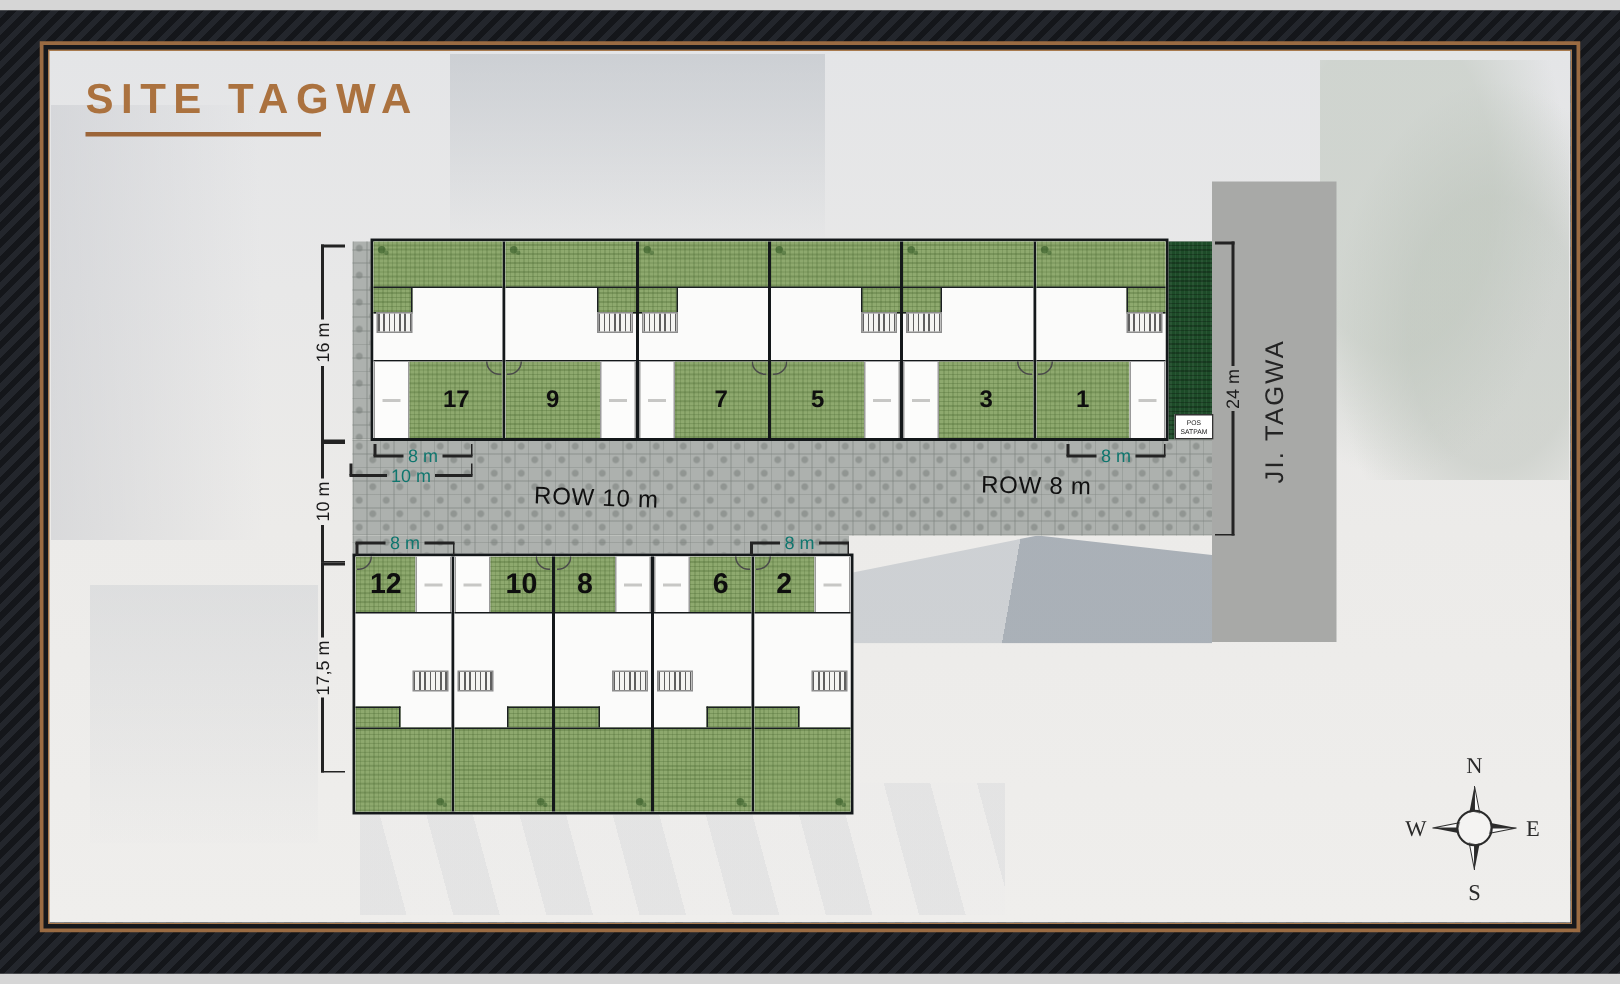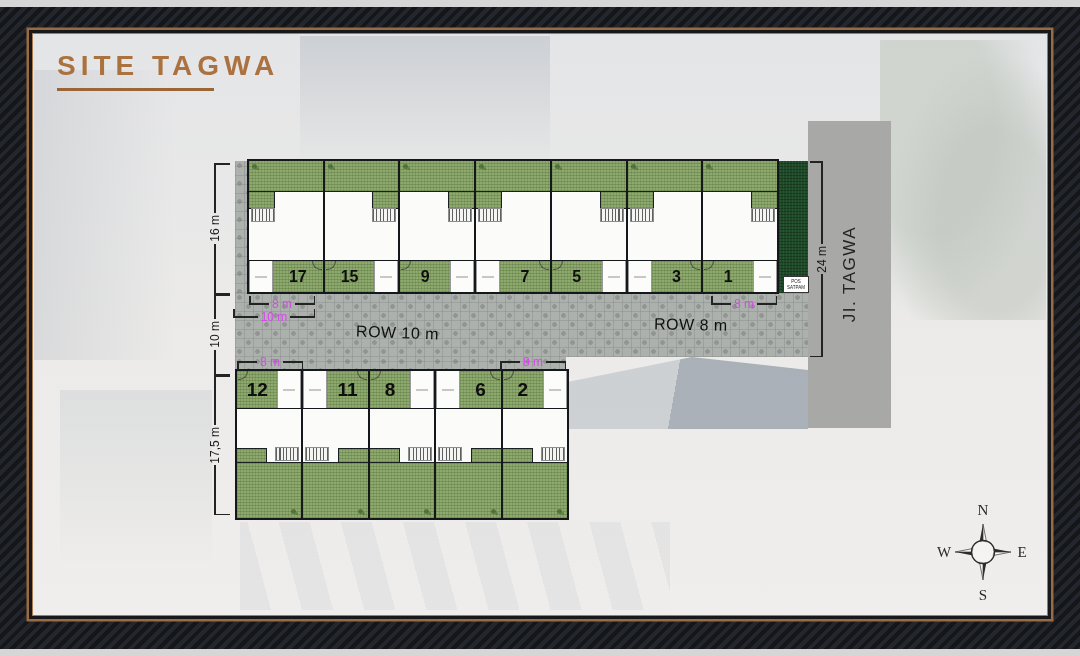--- a/index.html
+++ b/index.html
@@ -68,21 +68,21 @@
     background-image:repeating-linear-gradient(0deg,rgba(0,0,0,.25) 0 1px,transparent 1px 3px),
                      repeating-linear-gradient(90deg,rgba(255,255,255,.06) 0 1px,transparent 1px 3px); }
   .guard-post { position:absolute; left:783px; top:276px; width:26px; height:17px; z-index:7;
     background:#fff; border:1px solid #333; font-size:4.5px; line-height:1.3;
     display:flex; flex-direction:column; align-items:center; justify-content:center;
     color:#222; text-align:center; }
   
   .lots { position:absolute; display:flex; z-index:4;
     border:2px solid #14181a; background:#fbfbfa; }
   .lots-top    { left:247px; top:159px; width:532px; height:135px; }
-  .lots-bottom { left:235px; top:369px; width:334px; height:151px; }
+  .lots-bottom { left:235px; top:369px; width:334px; height:174px; }
   .lot { position:relative; flex:1; border-right:2px solid #14181a; background:#fbfbfa; }
   .lot:last-child { border-right:none; }
   .green {
     background-color:#8ea96e;
     background-image:repeating-linear-gradient(0deg,rgba(70,100,45,.3) 0 1px,transparent 1px 3px),
                      repeating-linear-gradient(90deg,rgba(70,100,45,.22) 0 1px,transparent 1px 3px);
   }
   
   .lot.top .g1 { position:absolute; left:0; right:0; top:0; height:31px;
     border-bottom:1.5px solid #1a1f21; }
@@ -91,21 +91,21 @@
   .lot.top.nr .g2 { left:0; border-right:1.5px solid #1a1f21; }
   .lot.top.nl .g2 { right:0; border-left:1.5px solid #1a1f21; }
   .stair { position:absolute; width:24px; height:14px; background-color:#f4f4f2;
     background-image:repeating-linear-gradient(90deg,#5f5f5f 0 1px,transparent 1px 3.5px);
     border:1px solid #8d8d8d; z-index:2; }
   .lot.top .stair { top:47px; }
   .lot.top.nr .stair { left:2px; } .lot.top.nl .stair { right:2px; }
   .lot.bottom .stair { top:76px; }
   .lot.bottom.nl .stair { right:2px; } .lot.bottom.nr .stair { left:2px; }
   .sect { position:absolute; left:0; right:0; display:flex; overflow:hidden; }
-  .lot.top .sect { bottom:0; height:32px; border-top:1.6px solid #14181a; }
+  .lot.top .sect { bottom:0; height:52px; border-top:1.6px solid #14181a; }
   .lot.bottom .sect { top:0; height:38px; border-bottom:1.6px solid #14181a; }
   .carport { width:24px; background:#fcfcfb; position:relative;
     border-left:1px solid #9a9a9a; border-right:1px solid #9a9a9a; }
   .carport::after { content:''; position:absolute; left:50%; top:50%; width:12px; height:2px;
     background:#c7c7c5; transform:translate(-50%,-50%); }
   .frontyard { flex:1; position:relative; display:flex; align-items:center; justify-content:center; }
   .frontyard::before { content:''; position:absolute; top:-1px; width:9px; height:9px;
     border:1px solid #4a4a4a; border-top:none; border-right:none; border-radius:0 0 0 9px; right:1px; }
   .lot.nl .frontyard::before { right:auto; left:1px; transform:scaleX(-1); }
   .lot-number { font-weight:600; color:#0e0e0e; }
@@ -127,21 +127,21 @@
     align-items:center; z-index:6; }
   .vdim .seg { width:1.5px; flex:1; background:#232323; }
   .vlabel { writing-mode:vertical-rl; transform:rotate(180deg); font-size:12px;
     color:#1a1a1a; margin:2px 0; white-space:nowrap; }
   .vdim::before,.vdim::after { content:''; position:absolute; height:1.5px; background:#232323; }
   .vdim.ticks-right::before,.vdim.ticks-right::after { left:6px; width:16px; }
   .vdim.ticks-left::before,.vdim.ticks-left::after  { right:6px; width:13px; }
   .vdim::before { top:0; } .vdim::after { bottom:0; }
   .hdim { position:absolute; height:16px; display:flex; align-items:center; z-index:6; }
   .hdim .seg { height:1.5px; flex:1; background:#232323; }
-  .hlabel { font-size:12px; color:#d946ef; margin:0 3px; line-height:1; white-space:nowrap; }
+  .hlabel { font-size:12px; color:#0f766e; margin:0 3px; line-height:1; white-space:nowrap; }
   .hdim::before,.hdim::after { content:''; position:absolute; width:1.5px; height:8px; background:#232323; }
   .hdim::before { left:0; } .hdim::after { right:0; }
   .hdim.hooks-up::before,.hdim.hooks-up::after { top:0; }
   .hdim.hooks-down::before,.hdim.hooks-down::after { bottom:0; }
   
   .compass { position:absolute; left:933px; top:498px; z-index:6; }
   .compass text { font-family:"Liberation Serif", serif; font-size:15px; fill:#2a2a2a; }
 </style>
 </head>
 <body>
@@ -187,31 +187,20 @@
           <span class="lot-number">17</span>
         </div>
       </div>
     </div>
     <div class="lot top nl">
       <div class="g1 green"></div>
       <div class="g2 green"></div>
       <div class="stair"></div>
       <div class="sect">
         <div class="frontyard green">
-          <span class="lot-number">15</span>
-        </div>
-        <div class="carport"></div>
-      </div>
-    </div>
-    <div class="lot top nl">
-      <div class="g1 green"></div>
-      <div class="g2 green"></div>
-      <div class="stair"></div>
-      <div class="sect">
-        <div class="frontyard green">
           <span class="lot-number">9</span>
         </div>
         <div class="carport"></div>
       </div>
     </div>
     <div class="lot top nr">
       <div class="g1 green"></div>
       <div class="g2 green"></div>
       <div class="stair"></div>
       <div class="sect">
@@ -264,21 +253,21 @@
         <div class="carport"></div>
       </div>
       <div class="stair"></div>
       <div class="g2 green"></div>
       <div class="g1 green"></div>
     </div>
     <div class="lot bottom nr">
       <div class="sect">
         <div class="carport"></div>
         <div class="frontyard green">
-          <span class="lot-number">11</span>
+          <span class="lot-number">10</span>
         </div>
       </div>
       <div class="stair"></div>
       <div class="g2 green"></div>
       <div class="g1 green"></div>
     </div>
     <div class="lot bottom nl">
       <div class="sect">
         <div class="frontyard green">
           <span class="lot-number">8</span>

